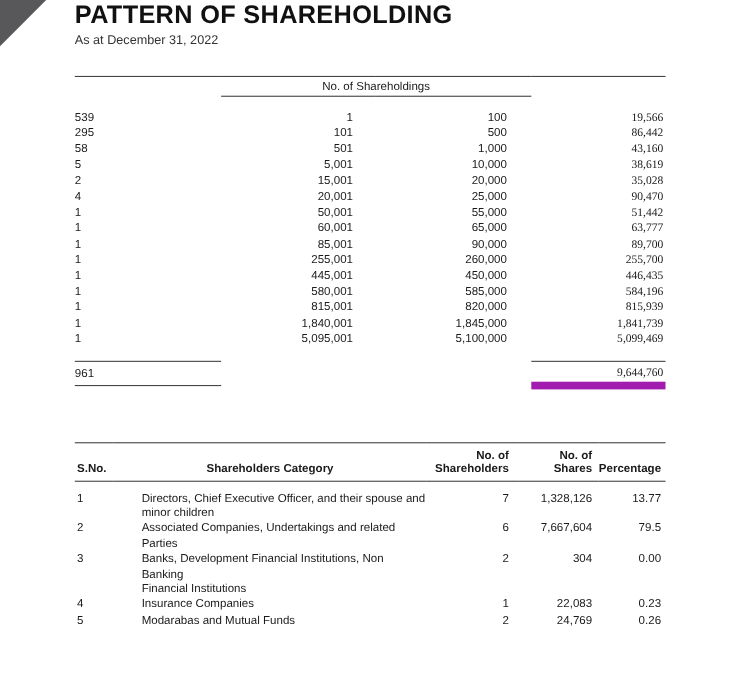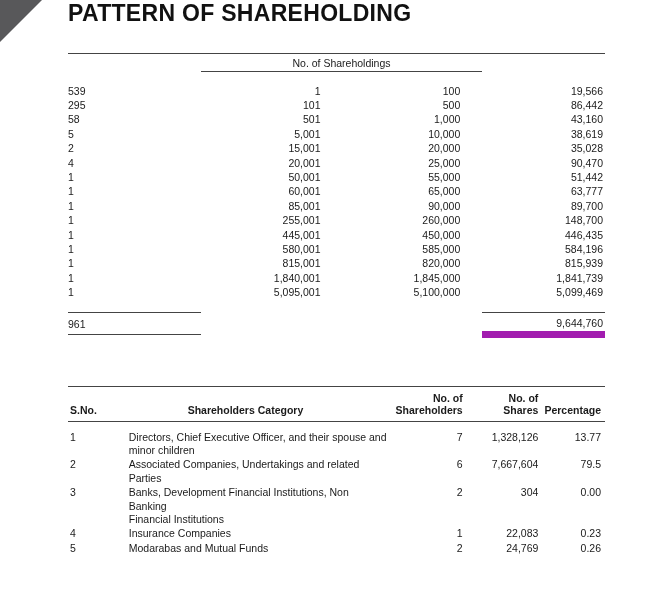--- a/index.html
+++ b/index.html
@@ -75,21 +75,21 @@
   .t1 td.c-to      { width: 133px; text-align: right; padding-right: 22px; }
   .t1 td.c-total   { width: 134px; text-align: right; padding-right: 2px; }
   .t1 thead td.c-holders,
   .t1 thead td.c-from,
   .t1 thead td.c-to,
   .t1 thead td.c-total { text-align: center; padding-right: 0; }
   .t1 tbody td { padding: 0.6px 0; line-height: 13.2px; }
   .t1 tbody td.c-holders { padding-right: 14px; }
   .t1 tbody td.c-from { padding-right: 20px; }
   .t1 tbody td.c-to { padding-right: 22px; }
-  .t1 tbody td.c-total { padding-right: 2px; }
+  .t1 tbody td.c-total { padding-right: 2px; font-family: Liberation Serif, serif; }
   .t1 .spacer td { height: 12px; padding: 0; }
   .t1 .totalrow td {
     padding-top: 4px;
     padding-bottom: 1px;
     font-size: 10.5px;
   }
   .t1 .totalrow td.c-holders {
     border-top: 1px solid #444;
     border-bottom: 1px solid #444;
     padding-right: 14px;
@@ -133,20 +133,21 @@
   .sub { display: block; }
 </style>
 </head>
 <body>
 
 <div class="corner-triangle"></div>
 
 <div class="page">
 
   <h1 class="doc-title">PATTERN OF SHAREHOLDING</h1>
+  <div class="doc-subtitle">As at December 31, 2022</div>
 
   <table class="t1">
     <thead>
       <tr class="rule-top">
         <td colspan="4"></td>
       </tr>
       <tr class="grouphead">
         <td></td>
         <td class="grp" colspan="2">No. of Shareholdings</td>
         <td></td>
@@ -208,21 +209,21 @@
       <tr>
         <td class="c-holders">1</td>
         <td class="c-from">85,001</td>
         <td class="c-to">90,000</td>
         <td class="c-total">89,700</td>
       </tr>
       <tr>
         <td class="c-holders">1</td>
         <td class="c-from">255,001</td>
         <td class="c-to">260,000</td>
-        <td class="c-total">148,700</td>
+        <td class="c-total">255,700</td>
       </tr>
       <tr>
         <td class="c-holders">1</td>
         <td class="c-from">445,001</td>
         <td class="c-to">450,000</td>
         <td class="c-total">446,435</td>
       </tr>
       <tr>
         <td class="c-holders">1</td>
         <td class="c-from">580,001</td>

